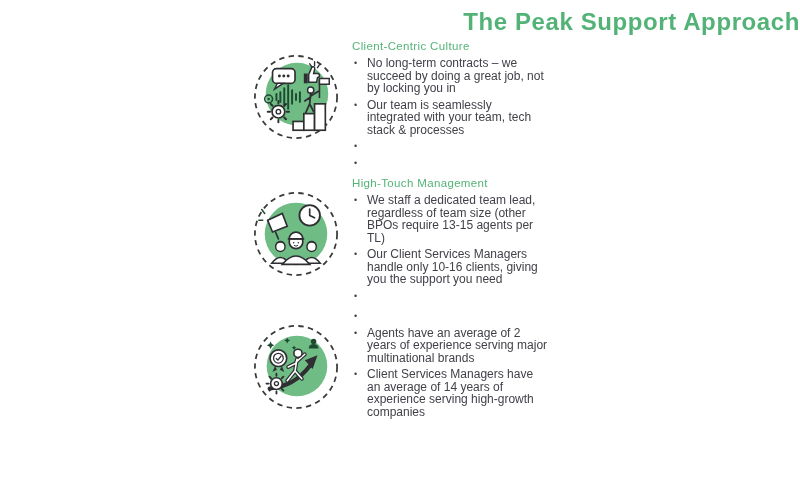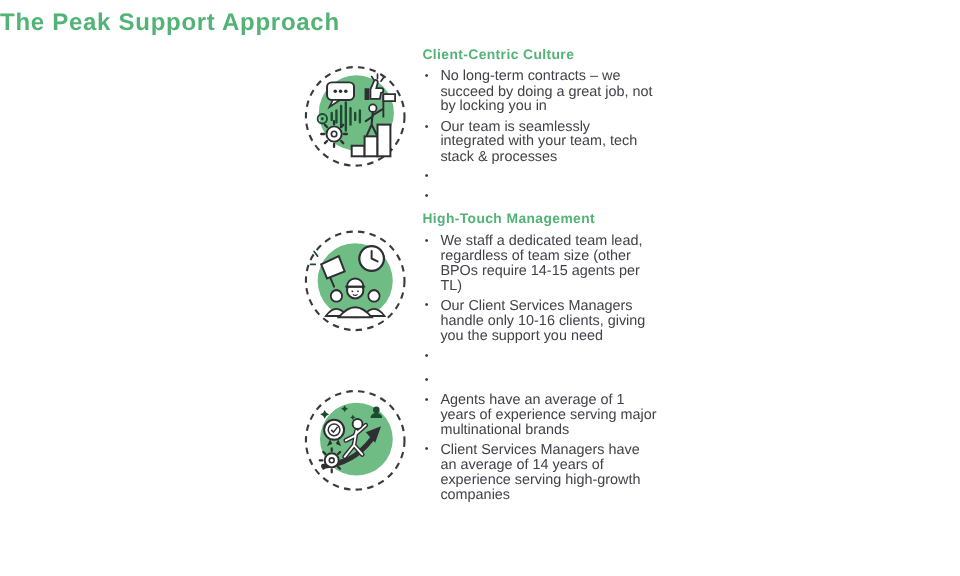--- a/index.html
+++ b/index.html
@@ -11,34 +11,34 @@
   }
   *{box-sizing:border-box;}
   html,body{margin:0;padding:0;}
   body{
     width:800px;height:480px;background:#ffffff;overflow:hidden;
     font-family:"Liberation Sans", sans-serif;
   }
   .page{position:relative;width:800px;height:480px;background:#fff;}
   .title{
     position:absolute;top:8px;left:0;width:100%;
-    text-align:left;margin:0;
-    font-size:20px;font-weight:700;letter-spacing:0.6px;
+    text-align:right;margin:0;
+    font-size:24px;font-weight:700;letter-spacing:0.6px;
     color:var(--green);
   }
   .content{
     position:absolute;left:252px;top:40px;width:360px;
   }
   .section{display:flex;margin-bottom:4px;}
   .icon-cell{flex:0 0 100px;width:100px;padding-top:13px;}
   .icon-cell svg{display:block;}
   .text-cell{flex:1;}
   .section-heading{
     margin:0 0 4px 0;
-    font-size:11.5px;line-height:13px;font-weight:700;
+    font-size:11.5px;line-height:13px;font-weight:400;
     letter-spacing:0.35px;color:var(--green);
   }
   ul.bullets{list-style:none;margin:0;padding:0;}
   li.bullet{display:flex;margin:0 0 4px 0;}
   .dot{
     flex:0 0 15px;width:15px;padding-left:2px;
     font-size:9px;line-height:12.5px;color:var(--body-text);
   }
   .btext{
     display:block;width:181px;
@@ -139,21 +139,21 @@
           <circle cx="47.4" cy="54" r="0.8" fill="#2f2f33"></circle>
           <path d="M43,56.5 q2,2 4,0" stroke="#2f2f33" stroke-width="1" fill="none"></path>
           <path d="M31,76 q14,-17 28,0 z" fill="#fff" stroke="#2f2f33" stroke-width="1.7"></path>
         </svg>
       </div>
       <div class="text-cell">
         <h2 class="section-heading">High-Touch Management</h2>
         <ul class="bullets">
           <li class="bullet">
             <span class="dot">•</span>
-            <span class="btext">We staff a dedicated team lead, regardless of team size (other BPOs require 14-15 agents per TL)</span>
+            <span class="btext">We staff a dedicated team lead, regardless of team size (other BPOs require 13-15 agents per TL)</span>
           </li>
           <li class="bullet">
             <span class="dot">•</span>
             <span class="btext">Our Client Services Managers handle only 10-16 clients, giving you the support you need</span>
           </li>
           <li class="bullet">
             <span class="dot">•</span>
           </li>
         </ul>
       </div>
@@ -194,21 +194,21 @@
           <path d="M58,26 a5,4.5 0 0 1 10,0 z" fill="#1d4a30"></path>
         </svg>
       </div>
       <div class="text-cell">
         <ul class="bullets">
           <li class="bullet">
             <span class="dot">•</span>
           </li>
           <li class="bullet">
             <span class="dot">•</span>
-            <span class="btext">Agents have an average of 1 years of experience serving major multinational brands</span>
+            <span class="btext">Agents have an average of 2 years of experience serving major multinational brands</span>
           </li>
           <li class="bullet">
             <span class="dot">•</span>
             <span class="btext">Client Services Managers have an average of 14 years of experience serving high-growth companies</span>
           </li>
         </ul>
       </div>
     </section>
 
   </div>

